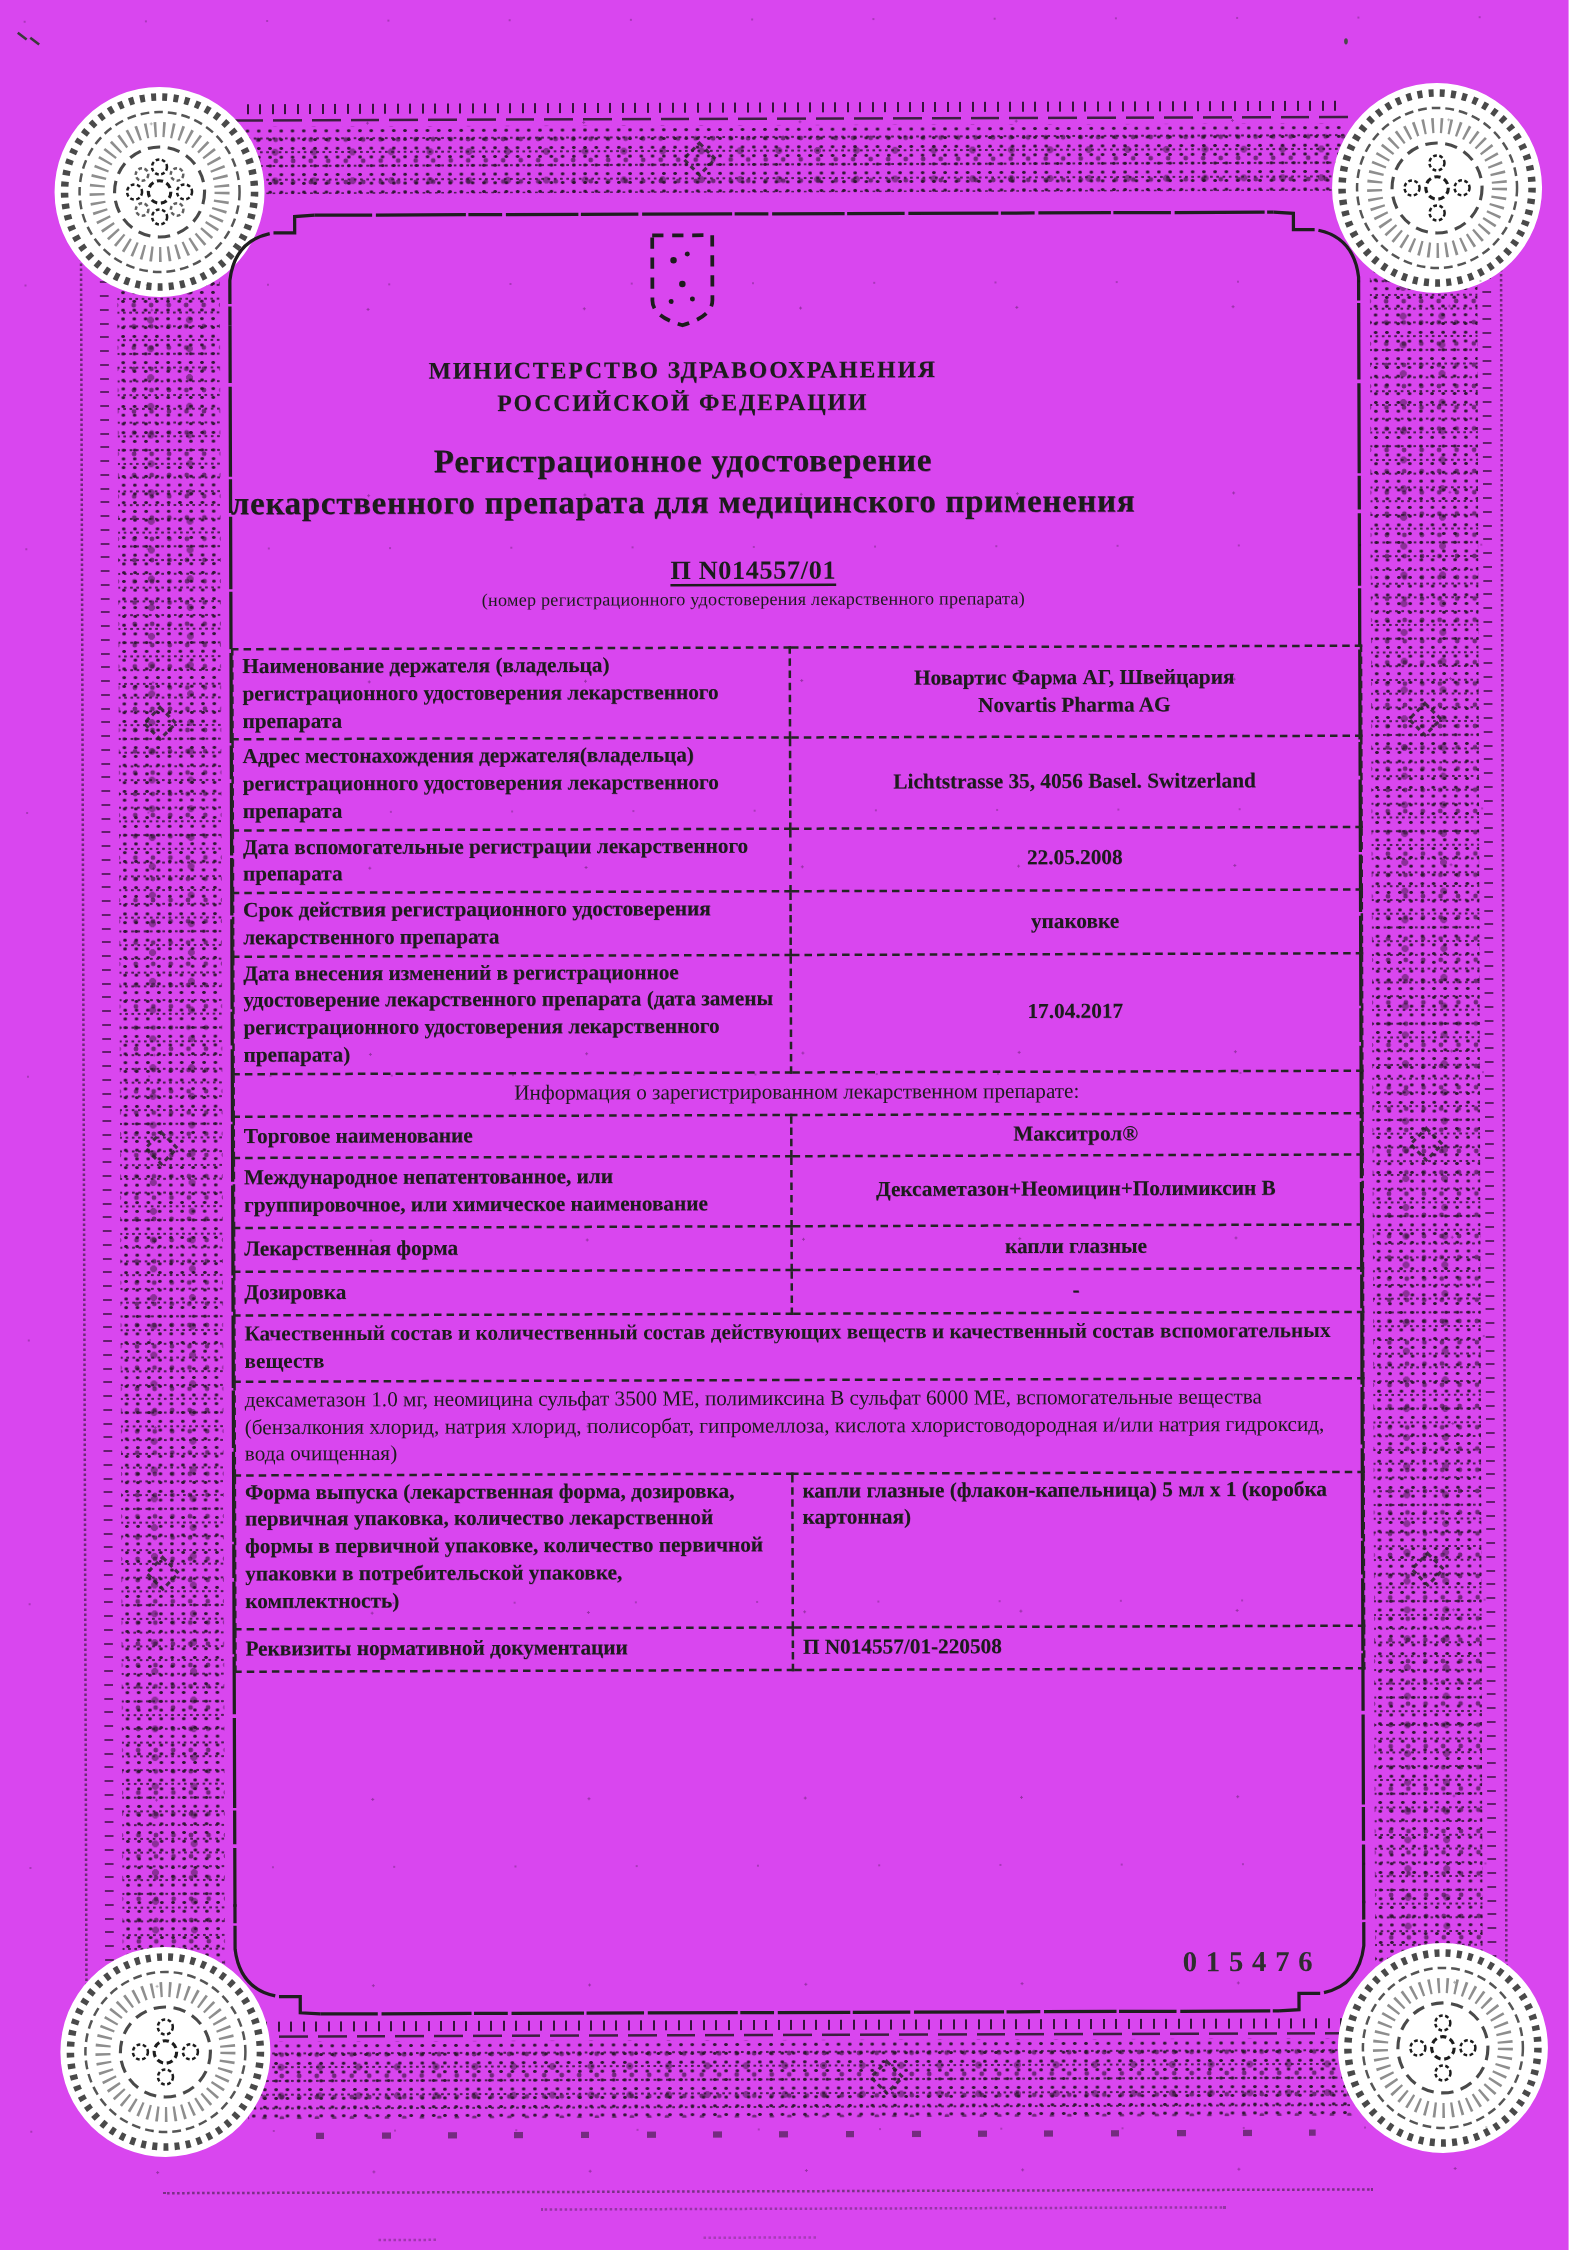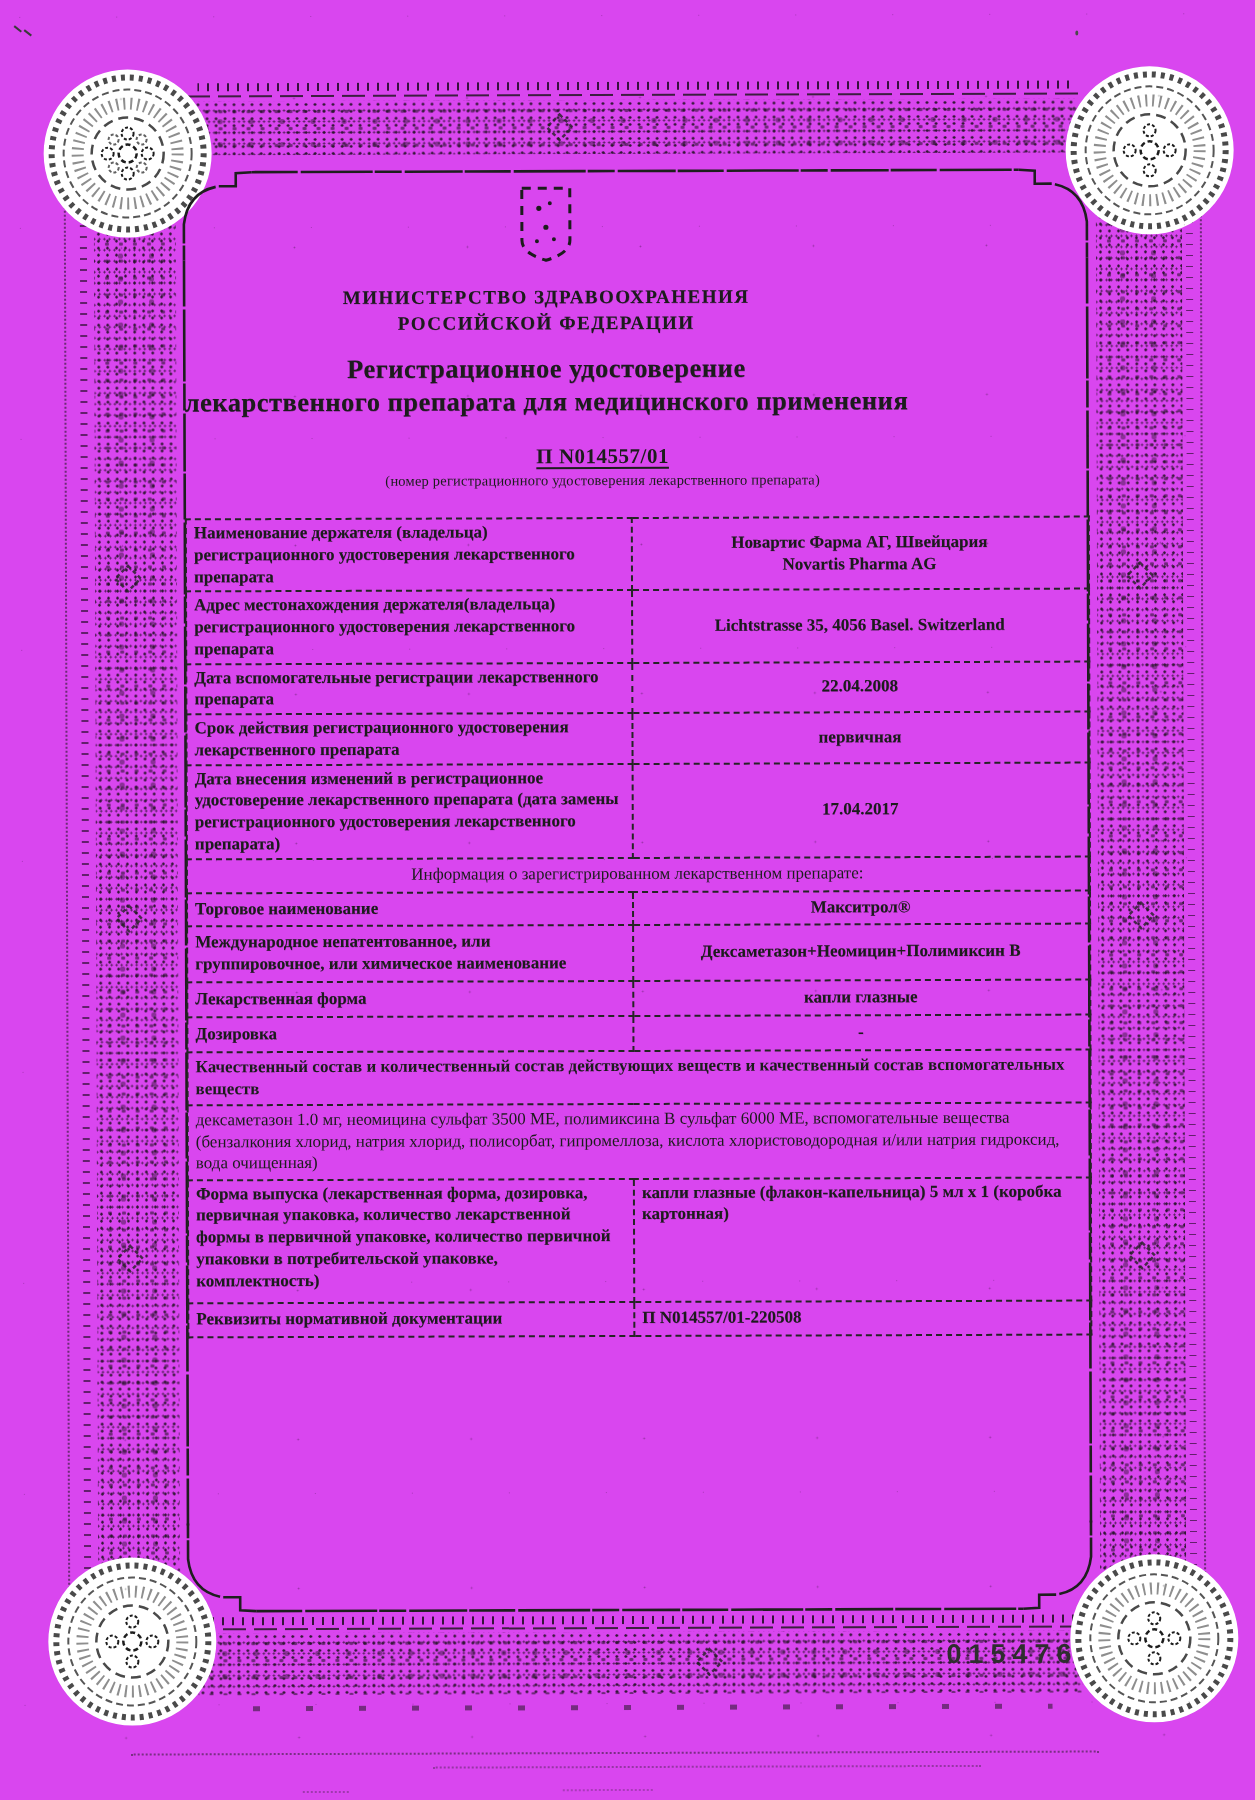--- a/index.html
+++ b/index.html
@@ -65,22 +65,22 @@
   td.val{font-weight:bold;text-align:center;white-space:pre-line;
          text-shadow:.3px .3px 0 rgba(0,0,0,.3);}
   td.val-left{font-weight:bold;text-align:left;vertical-align:top;
               text-shadow:.3px .3px 0 rgba(0,0,0,.3);}
   td.section{font-weight:normal;text-align:center;font-size:17.5px;}
   td.comp-h{font-weight:bold;text-align:left;}
   td.comp-t{font-weight:normal;text-align:left;font-size:16.5px;line-height:1.4;}
   tr.vtop td{vertical-align:top;}
 
   
-  .serial{position:absolute;left:944px;top:1640px;font-family:Liberation Sans, sans-serif;
-          font-size:27px;font-weight:600;letter-spacing:7px;color:#2e2e2e;}
+  .serial{position:absolute;left:944px;top:1558px;font-family:Liberation Serif, serif;
+          font-size:23px;font-weight:600;letter-spacing:7px;color:#2e2e2e;}
   .noise{position:absolute;inset:0;pointer-events:none;opacity:.55;
     background-image:
       radial-gradient(circle, rgba(0,0,0,.55) .8px, transparent 1.1px),
       radial-gradient(circle, rgba(0,0,0,.4) .6px, transparent .9px);
     background-size:173px 149px,97px 211px;background-position:37px 23px,71px 121px;}
   .mark{position:absolute;background:#3a3a3a;}
   .tickmark1{left:16px;top:26px;width:9px;height:2px;transform:rotate(38deg);}
   .tickmark2{left:26px;top:30px;width:9px;height:2px;transform:rotate(38deg);}
   .dotmark{left:1078px;top:32px;width:3px;height:5px;border-radius:50%;background:#4a4a4a;}
   .dotrow{position:absolute;border-top:2px dotted rgba(25,25,25,.5);}
@@ -240,25 +240,25 @@
         <td class="lbl">Наименование держателя (владельца) регистрационного удостоверения лекарственного препарата</td>
         <td class="val">Новартис Фарма АГ, Швейцария
 Novartis Pharma AG</td>
       </tr>
       <tr style="height:72px">
         <td class="lbl">Адрес местонахождения держателя(владельца) регистрационного удостоверения лекарственного препарата</td>
         <td class="val">Lichtstrasse 35, 4056 Basel. Switzerland</td>
       </tr>
       <tr style="height:49px">
         <td class="lbl">Дата вспомогательные регистрации лекарственного препарата</td>
-        <td class="val">22.04.2008</td>
+        <td class="val">22.05.2008</td>
       </tr>
       <tr style="height:50px">
         <td class="lbl">Срок действия регистрационного удостоверения лекарственного препарата</td>
-        <td class="val">первичная</td>
+        <td class="val">упаковке</td>
       </tr>
       <tr style="height:93px">
         <td class="lbl">Дата внесения изменений в регистрационное удостоверение лекарственного препарата (дата замены регистрационного удостоверения лекарственного препарата)</td>
         <td class="val">17.04.2017</td>
       </tr>
       <tr style="height:34px">
         <td class="section" colspan="2">Информация о зарегистрированном лекарственном препарате:</td>
       </tr>
       <tr style="height:33px">
         <td class="lbl">Торговое наименование</td>

